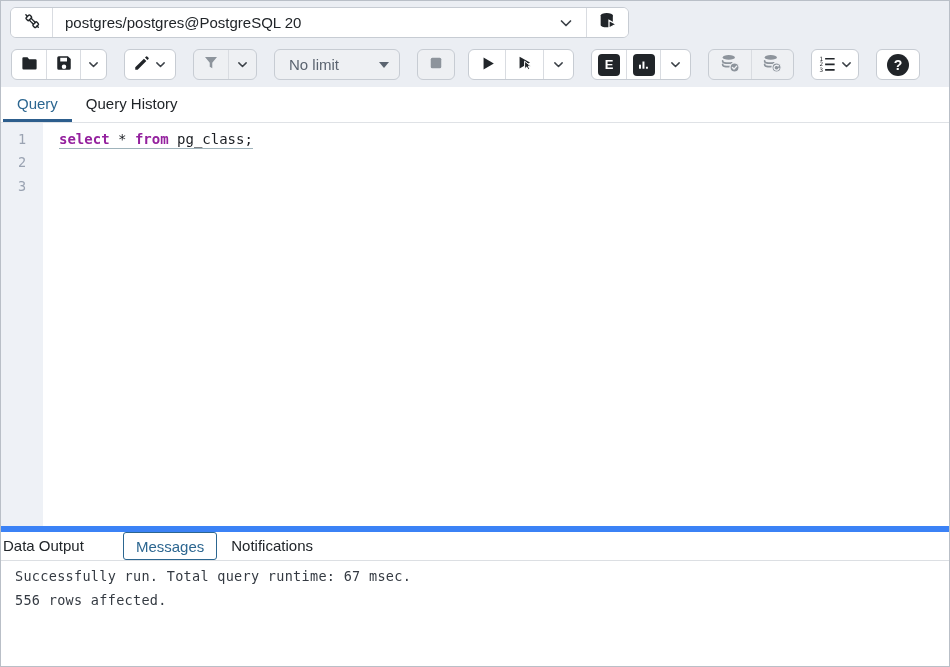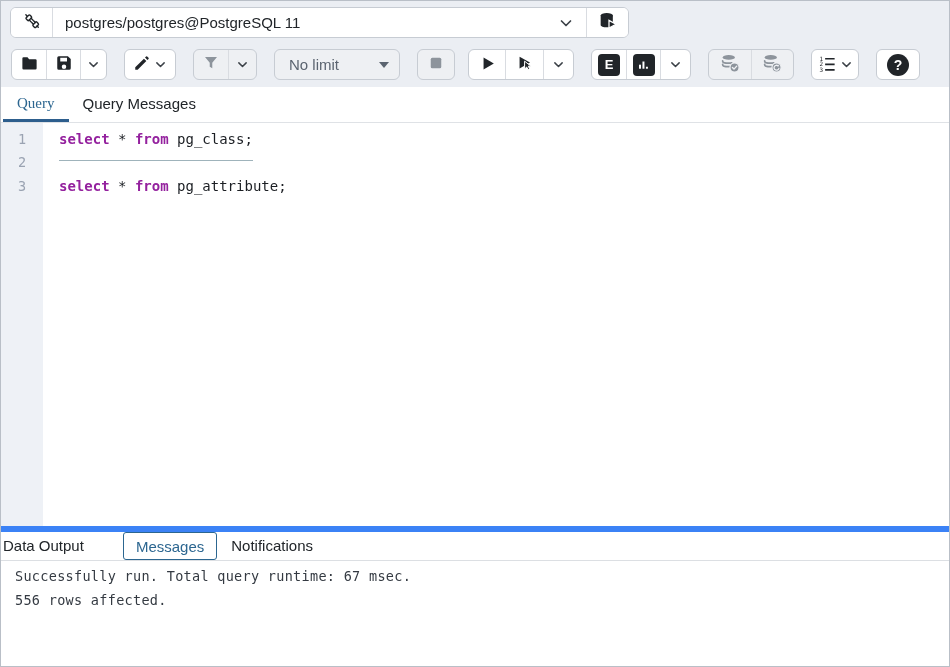--- a/index.html
+++ b/index.html
@@ -33,30 +33,30 @@
   .w26{width:26px}.w28{width:28px}.w30{width:30px}.w34{width:34px}.w36{width:36px}.w38{width:38px}.w42{width:42px}.w46{width:46px}.w50{width:50px}
   .limit-select{width:126px;height:31px;border:1px solid #c7ccd3;border-radius:6px;background:#eef0f3;display:flex;align-items:center;padding:0 10px 0 14px;color:#5b6470;font-size:15px;cursor:pointer;flex:none;}
   .limit-select .label{flex:1;}
   .caret-down{width:0;height:0;border-left:5px solid transparent;border-right:5px solid transparent;border-top:6px solid #5b6470;}
   .badge{width:22px;height:22px;background:#212529;border-radius:4px;color:#fff;display:flex;align-items:center;justify-content:center;font-weight:bold;font-size:13px;flex:none;}
   .badge.round{border-radius:50%;font-size:14px;}
 
   
   .tabbar{height:36px;background:#fff;border-bottom:1px solid #dfe2e6;display:flex;padding-left:2px;flex:none;}
   .tab{display:flex;align-items:center;padding:0 14px;font-size:15px;color:#212529;border-bottom:3px solid transparent;cursor:pointer;}
-  .tab.active{color:var(--accent-blue);border-bottom-color:var(--tab-underline);font-family:Liberation Serif, serif;}
+  .tab.active{color:var(--accent-blue);border-bottom-color:var(--tab-underline);}
 
   
   .editor{flex:1;display:flex;background:#fff;overflow:hidden;}
   .gutter{width:42px;background:#eef1f6;padding-top:8px;flex:none;}
   .gutter .ln{height:23.4px;text-align:center;font-family:"DejaVu Sans Mono",monospace;font-size:13.5px;color:#9aa3b2;}
   .code{flex:1;padding:8px 0 0 16px;font-family:"DejaVu Sans Mono",monospace;font-size:14px;cursor:text;}
   .code .line{height:23.4px;white-space:pre;color:#1b1e23;}
   .kw{color:var(--keyword-purple);font-weight:bold;}
-  .executed{border-bottom:1px solid #9fb3bb;padding-bottom:13px;}
+  .executed{border-bottom:1px solid #9fb3bb;padding-bottom:1px;}
 
   
   .outtabs{height:34px;background:#fff;border-top:6px solid #3b82f6;display:flex;padding-left:0;gap:12px;flex:none;font-size:15px;}
   .outtab{color:#212529;padding:5px 2px;cursor:pointer;}
   .outtab.active{color:var(--accent-blue);border:1px solid var(--accent-blue);border-radius:3px;padding:5px 12px;margin-left:25px;}
 
   
   .messages{flex:none;height:106px;border-top:1px solid #dcdfe3;padding:3px 14px;font-family:"DejaVu Sans Mono",monospace;font-size:13.5px;color:#343a42;line-height:24px;letter-spacing:.3px;background:#fff;overflow:hidden;}
 </style>
 </head>
@@ -75,21 +75,21 @@
               <path d="M10.4 8.9v2.9M13.6 8.9v2.9"></path>
               <path d="M10.4 13.1v2.9M13.6 13.1v2.9"></path>
               <rect x="8.8" y="16" width="6.4" height="4.6" rx="1.3"></rect>
               <path d="M12 20.6v2"></path>
             </g>
           </svg>
         </span>
       </button>
       <div class="conn-sep"></div>
       <div class="conn-select">
-        <span class="label">postgres/postgres@PostgreSQL 11</span>
+        <span class="label">postgres/postgres@PostgreSQL 20</span>
         <span class="chev">
           <svg viewBox="0 0 16 16" width="16" height="16">
               <path d="M3.5 6l4.5 4.5L12.5 6" fill="none" stroke="currentColor" stroke-width="1.7" stroke-linecap="round" stroke-linejoin="round"></path>
             </svg>
         </span>
       </div>
       <div class="conn-sep"></div>
       <button class="conn-btn">
         <span>
           <svg viewBox="0 0 24 24" width="20" height="20" fill="currentColor">
@@ -269,33 +269,32 @@
     <div class="btn-group">
       <button class="tb-btn w42">
         <span class="badge round">?</span>
       </button>
     </div>
 
   </div>
 
   <div class="tabbar">
     <div class="tab active">Query</div>
-    <div class="tab">Query Messages</div>
+    <div class="tab">Query History</div>
   </div>
 
   <div class="editor">
     <div class="gutter">
       <div class="ln">1</div>
       <div class="ln">2</div>
       <div class="ln">3</div>
     </div>
     <div class="code">
       <div class="line"><span class="executed"><span class="kw">select</span><span> * </span><span class="kw">from</span><span> pg_class;</span></span></div>
       <div class="line"></div>
-      <div class="line"><span class="kw">select</span><span> * </span><span class="kw">from</span><span> pg_attribute;</span></div>
     </div>
   </div>
 
   <div class="outtabs">
     <div class="outtab">Data Output</div>
     <div class="outtab active">Messages</div>
     <div class="outtab">Notifications</div>
   </div>
 
   <div class="messages">

